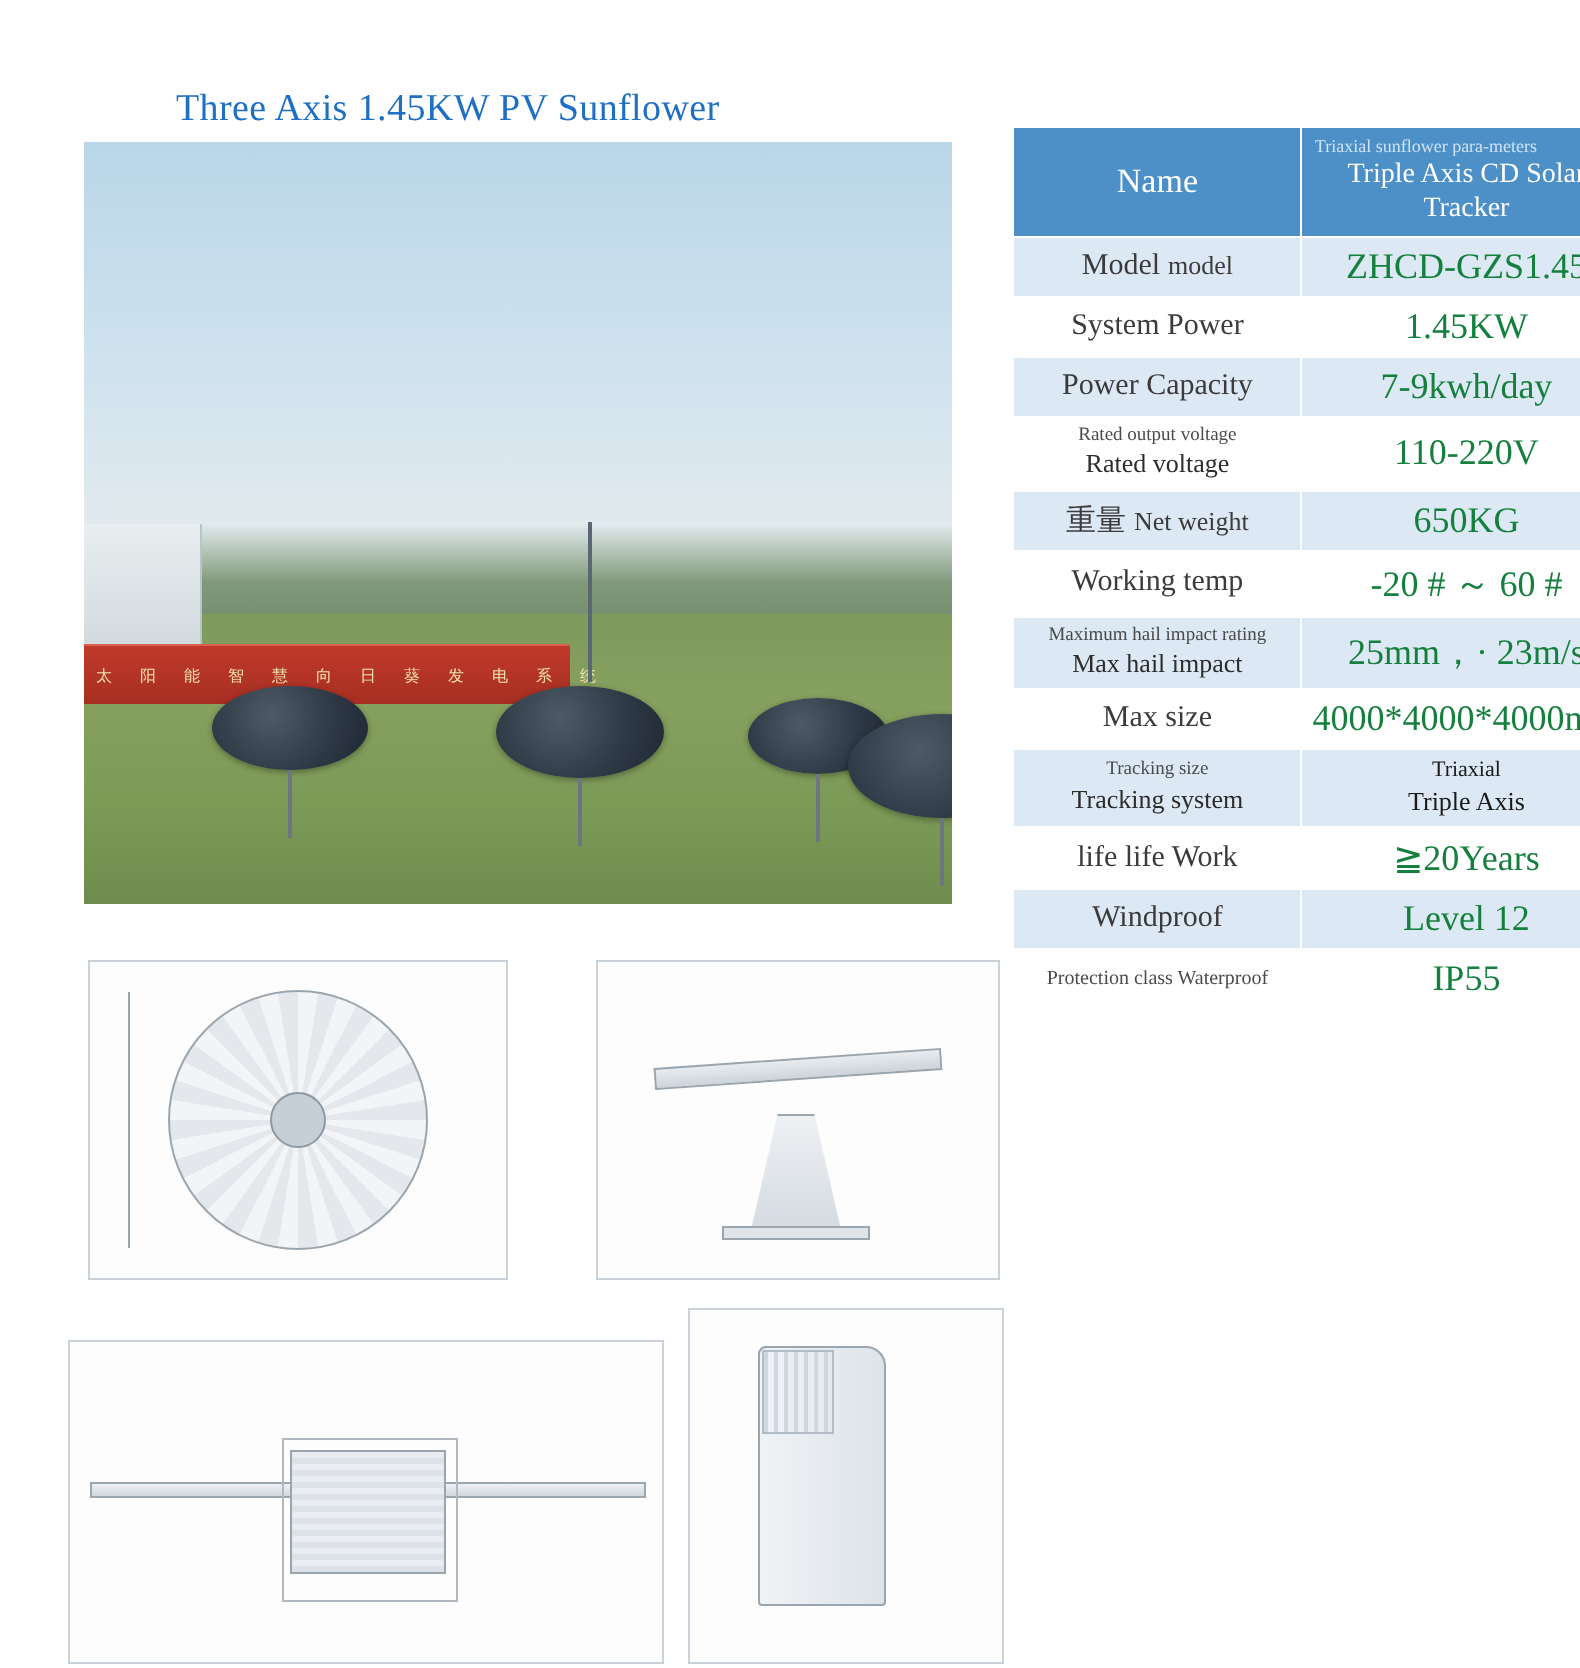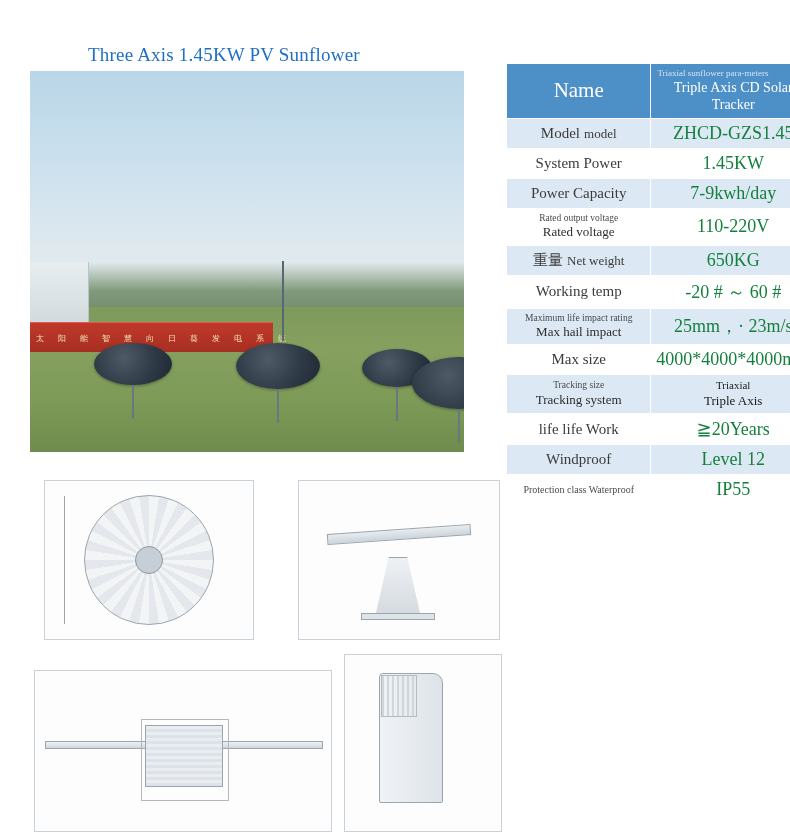--- a/index.html
+++ b/index.html
@@ -26,21 +26,21 @@
     left: 62px;
     top: 44px;
     font-size: 19px;
     color: #1f6fc4;
     font-family: "Liberation Serif", serif;
     letter-spacing: 0.2px;
   }
   
   .photo-main {
     position: absolute;
-    left: 4px;
+    left: 16px;
     top: 71px;
     width: 434px;
     height: 381px;
     overflow: hidden;
     background: #9fc3de;
   }
   .sky {
     position: absolute;
     left: 0; top: 0; width: 100%; height: 63%;
     background: linear-gradient(to bottom, #b9d6e8 0%, #cfe2ee 45%, #dfe9ee 75%, #e6ece9 100%);
@@ -129,21 +129,21 @@
   .spec-table td {
     border: 1px solid #ffffff;
     text-align: center;
     vertical-align: middle;
     padding: 4px 4px;
   }
   .hdr-cell {
     background: #4d90c8;
     color: #ffffff;
   }
-  .hdr-cell.left { width: 154px; font-size: 21px; }
+  .hdr-cell.left { width: 154px; font-size: 17px; }
   .hdr-cell.right { width: 156px; }
   .hdr-small {
     display: block;
     font-size: 9px;
     color: #cfe3f2;
     line-height: 1.15;
     text-align: left;
     padding-left: 2px;
   }
   .hdr-big {
@@ -390,21 +390,21 @@
         <td class="val">650KG</td>
       </tr>
 
       <tr class="row-plain">
         <td class="lbl-1">Working temp</td>
         <td class="val">-20 # ～ 60 #</td>
       </tr>
 
       <tr class="row-alt">
         <td>
-          <span class="lbl-sm">Maximum life impact rating</span>
+          <span class="lbl-sm">Maximum hail impact rating</span>
           <span class="lbl-md">Max hail impact</span>
         </td>
         <td class="val">25mm，· 23m/s</td>
       </tr>
 
       <tr class="row-plain">
         <td class="lbl-1">Max size</td>
         <td class="val">4000*4000*4000mm</td>
       </tr>
 

